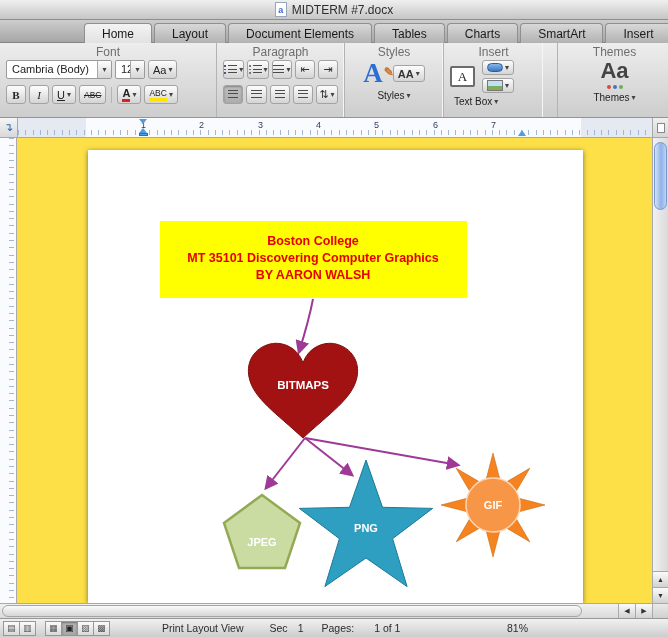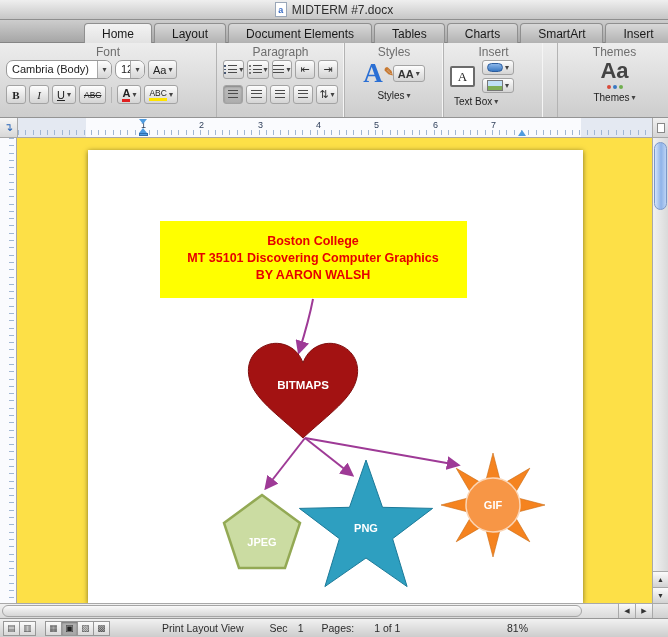--- a/index.html
+++ b/index.html
@@ -25,21 +25,21 @@
   .tabbar-right { margin-left:auto; display:flex; align-items:center; gap:12px; padding-right:12px; height:100%; }
   .tab-icon { color:#f4f4f4; text-shadow:0 1px 1px #666; font-size:13px; }
 
   
   .ribbon { position:absolute; top:43px; left:0; right:0; height:75px;
     background:linear-gradient(#ededed,#cdcdcd); border-bottom:1px solid #949494; display:flex; }
   .group { position:relative; height:100%; padding-top:14px; flex:0 0 auto; }
   .group + .group { border-left:1px solid #b3b3b3; box-shadow:-1px 0 0 #f5f5f5 inset; }
   .group-label { position:absolute; top:2px; left:0; right:0; text-align:center; font-size:12px; color:#6e6e6e; }
   .row { display:flex; align-items:center; gap:3px; padding:3px 6px; }
-  .combo { display:flex; height:19px; border:1px solid #9a9a9a; border-radius:7px; background:#fff; overflow:hidden; }
+  .combo { display:flex; height:19px; border:1px solid #9a9a9a; border-radius:2px; background:#fff; overflow:hidden; }
   .combo .val { padding:2px 5px; font-size:11px; white-space:nowrap; overflow:hidden; flex:1; }
   .combo .arrow { width:14px; background:linear-gradient(#fdfdfd,#d6d6d6); border-left:1px solid #a8a8a8;
     display:flex; align-items:center; justify-content:center; font-size:8px; color:#444; }
   .btn { height:19px; min-width:20px; border:1px solid #a3a3a3; border-radius:3px;
     background:linear-gradient(#fdfdfd,#d4d4d4); display:flex; align-items:center; justify-content:center;
     padding:0 4px; gap:2px; font-size:11px; color:#222; }
   .btn.pressed { background:linear-gradient(#bdbdbd,#adadad); box-shadow:inset 0 1px 2px rgba(0,0,0,.3); }
   .caret { font-size:8px; color:#444; }
   .b-bold { font-weight:bold; font-family:"Liberation Serif",serif; }
   .b-italic { font-style:italic; font-family:"Liberation Serif",serif; }

